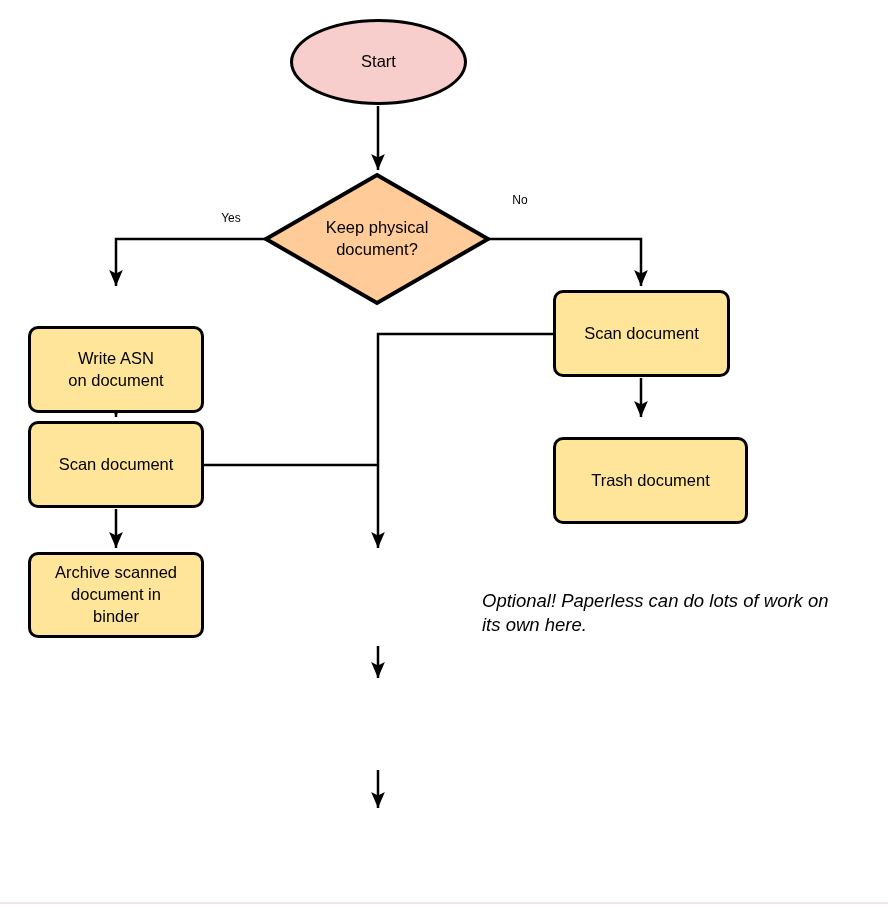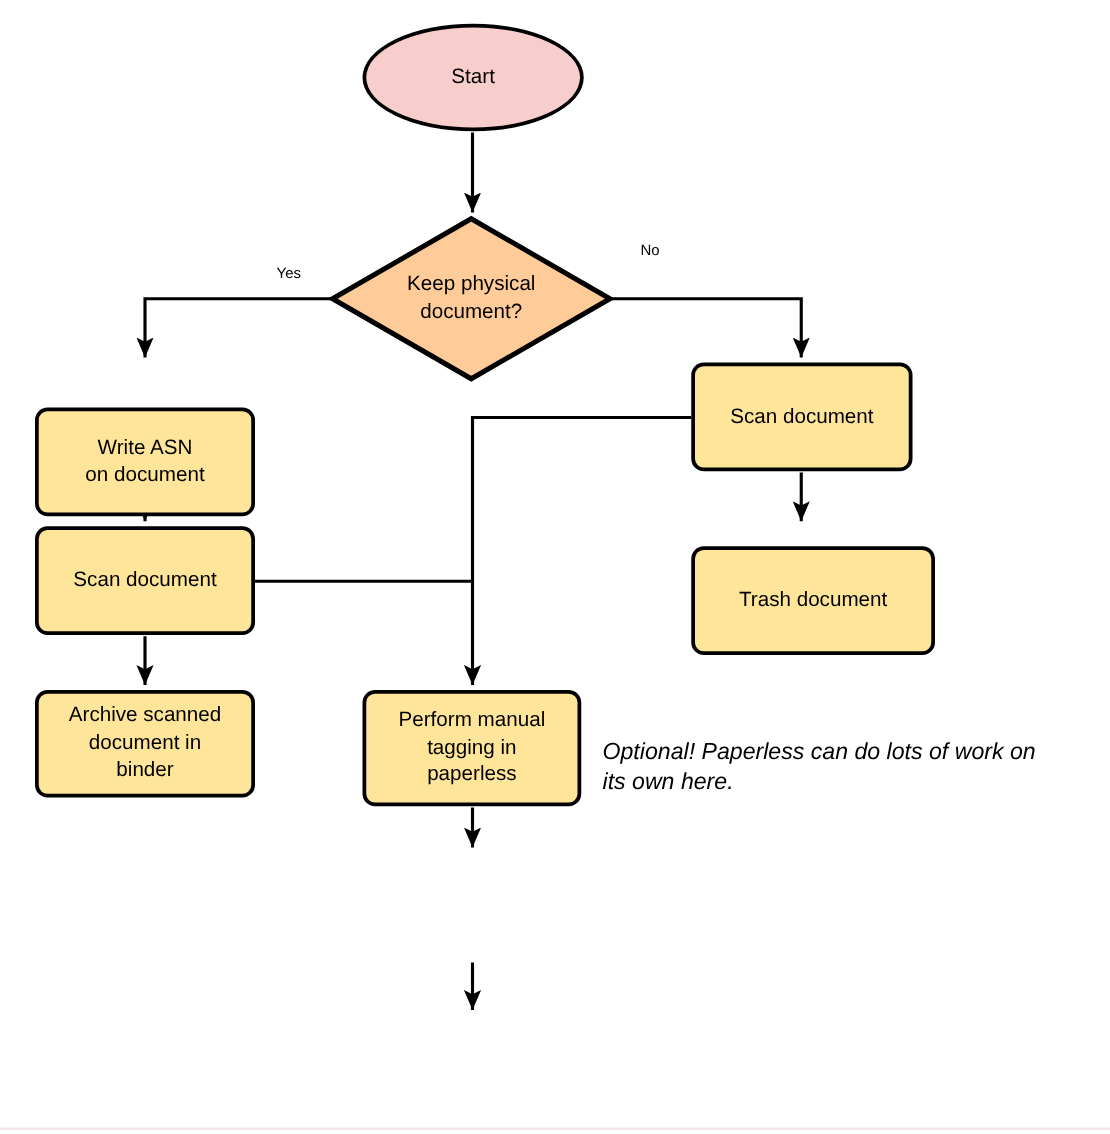--- a/index.html
+++ b/index.html
@@ -142,25 +142,20 @@
   <div class="node process" style="left:553px; top:421px; width:195px; height:87px;margin-top:16px;">
     <span>Trash document</span>
   </div>
 
   <div class="node process" style="left:28px; top:552px; width:176px; height:86px;">
     <span>Archive scanned
 document in
 binder</span>
   </div>
 
-  <div class="node process" style="left:290px; top:552px; width:175px; height:93px;">
-    <span>Perform manual
-tagging in
-paperless</span>
-  </div>
 
   <div class="annotation" style="left:482px; top:589px; width:410px;">Optional! Paperless can do lots of work on
 its own here.</div>
 
 
 
   <div class="bottom-divider"></div>
 
 </div>
 

